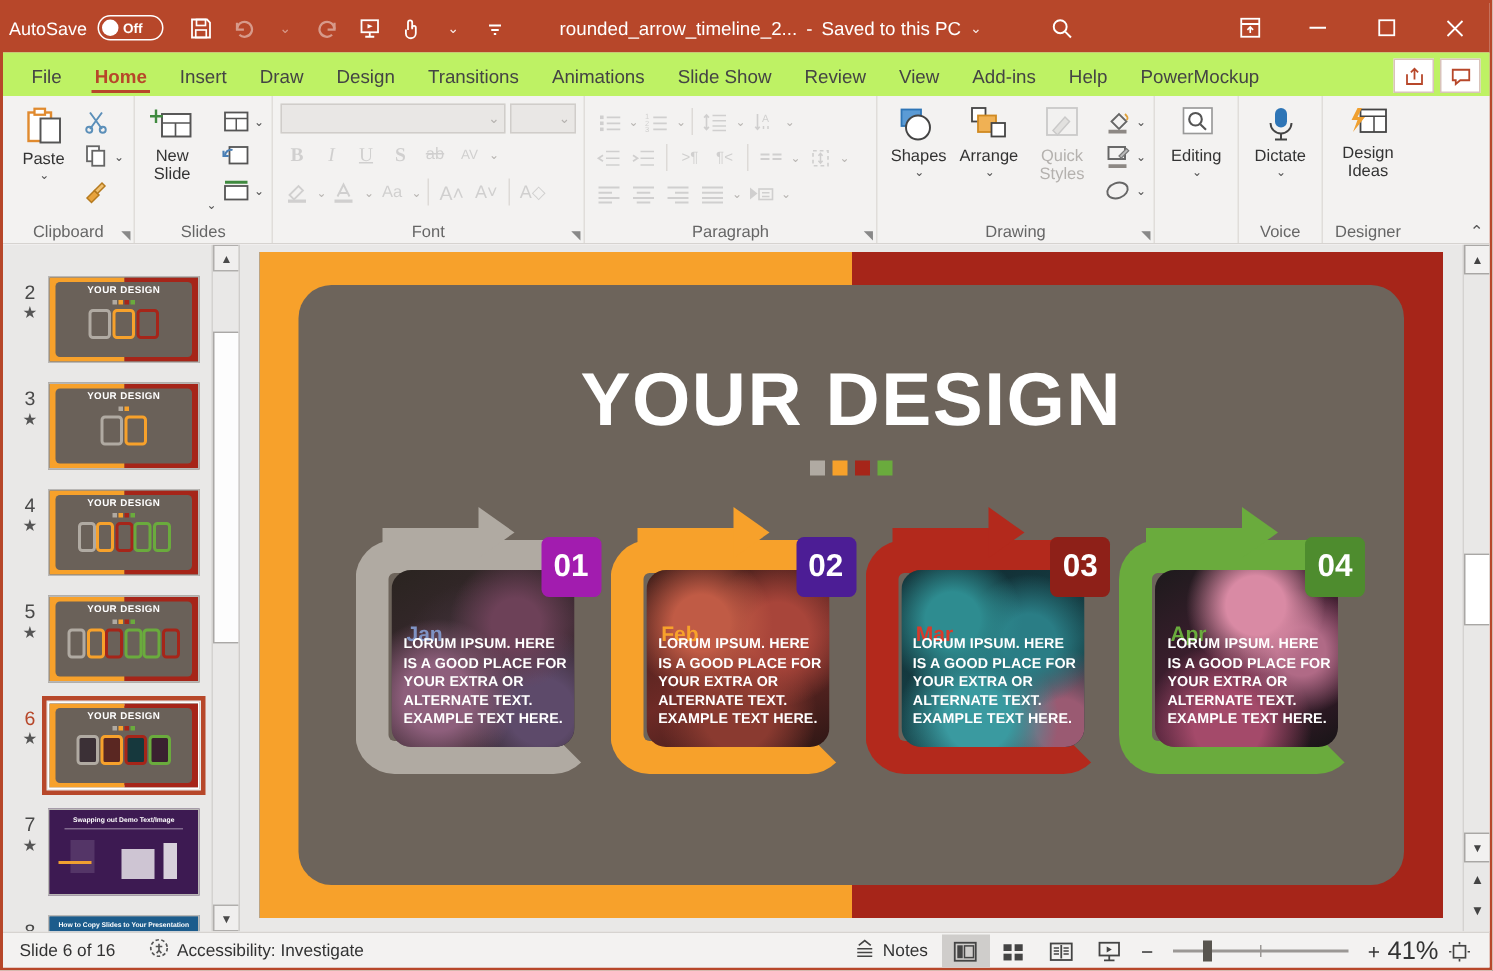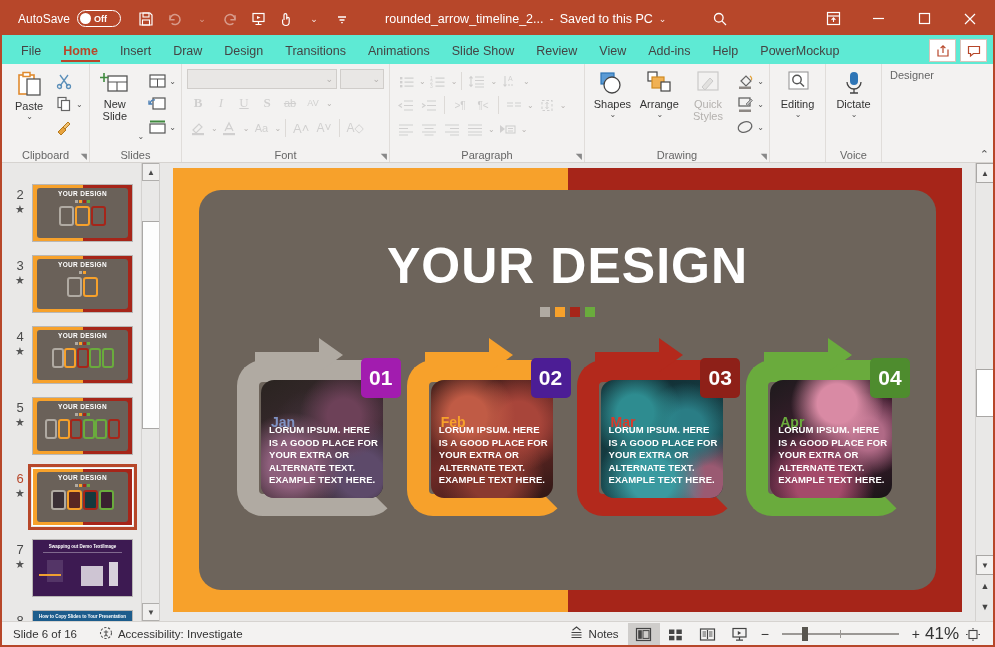--- a/index.html
+++ b/index.html
@@ -18,21 +18,21 @@
   }
 
   
   .titlebar {
     height: 33px; flex: 0 0 33px;
     background: #b7472a;
     display: flex; align-items: center;
     color: #fff; font-size: 12px;
     position: relative;
   }
-  .autosave-wrap { display: flex; align-items: center; margin-left: 16px; gap: 7px; }
+  .autosave-wrap { display: flex; align-items: center; margin-left: 4px; gap: 7px; }
   .autosave-label { font-size: 12px; color: #fff; }
   .toggle-pill {
     width: 44px; height: 17px; border-radius: 9px;
     border: 1.5px solid #fff; background: transparent;
     display: flex; align-items: center; padding: 0 2px; gap: 3px;
   }
   .toggle-knob { width: 11px; height: 11px; border-radius: 50%; background: #fff; }
   .toggle-text { font-size: 9px; color: #fff; font-weight: bold; }
 
   .qat { display: flex; align-items: center; gap: 2px; margin-left: 12px; }
@@ -80,21 +80,21 @@
   .winbtn {
     width: 46px; height: 33px;
     display: flex; align-items: center; justify-content: center;
     color: #fff;
   }
   .winbtn.ribbondisp { width: 44px; }
 
   
   .tabstrip {
     height: 29px; flex: 0 0 29px;
-    background: #5eead4;
+    background: #bef264;
     display: flex; align-items: flex-end;
     position: relative;
     padding-left: 8px;
   }
   .tab {
     padding: 0 11px; height: 27px;
     display: flex; align-items: center;
     font-size: 12.5px; color: #444;
     position: relative;
   }
@@ -811,20 +811,30 @@
               <path d="M15 19v4M11 23h8" stroke="#444" stroke-width="1.3"></path>
             </svg>
           <span class="lbl">Dictate</span>
           <span class="caret">⌄</span>
         </div>
       </div>
       <div class="rgroup-label">Voice</div>
     </div>
 
     <div class="rgroup" style="width:60px;border-right:none;">
+      <div class="rgroup-body" style="justify-content:center;">
+        <div class="bigbtn" style="width:52px;">
+          <svg width="30" height="26" viewBox="0 0 30 26">
+              <rect x="10" y="3" width="17" height="15" fill="#fff" stroke="#444" stroke-width="1.2"></rect>
+              <path d="M10 7.5h17M19 7.5v10.5" stroke="#444" stroke-width="1"></path>
+              <path d="M8 2l-4 8h4l-3 8 8-10H8l3-6z" fill="#f0a030"></path>
+            </svg>
+          <span class="lbl">Design Ideas</span>
+        </div>
+      </div>
       <div class="rgroup-label">Designer</div>
     </div>
 
     <span class="ribbon-collapse">⌃</span>
   </div>
 
   <div class="main">
 
     <div class="thumbpane">
       <div class="thumbstrip">

